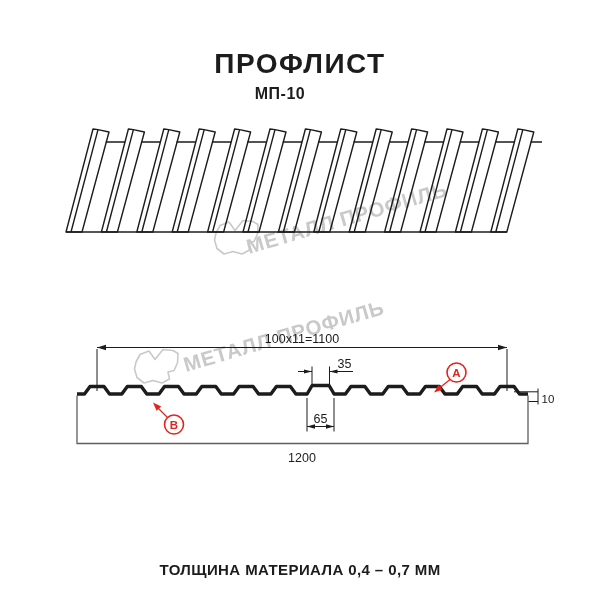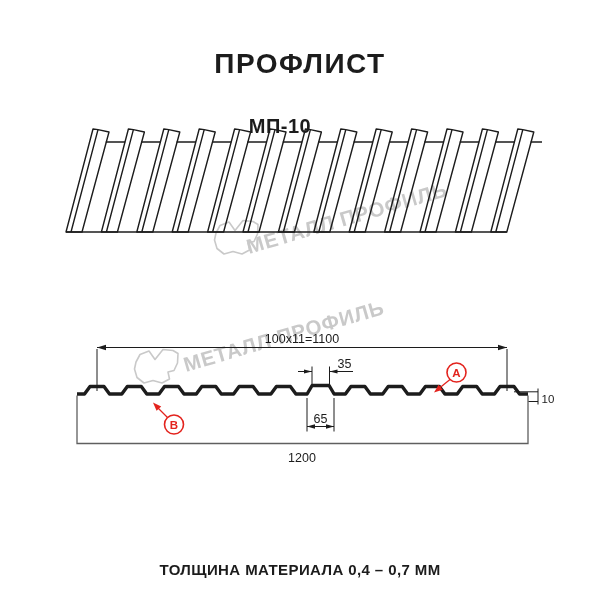--- a/index.html
+++ b/index.html
@@ -7,21 +7,21 @@
     position:relative;width:600px;height:600px;background:#ffffff;overflow:hidden;
     font-family:"Liberation Sans",sans-serif;
     border-radius:27px;
   }
   .title{
     position:absolute;top:50px;left:0;width:600px;text-align:center;
     font-size:28px;font-weight:800;letter-spacing:1.5px;color:var(--line);line-height:28px;
   }
   .subtitle{
     position:absolute;top:86px;left:0;width:560px;text-align:center;
-    font-size:20px;font-weight:600;letter-spacing:0.5px;color:var(--line);line-height:16px;margin-top:32px;
+    font-size:16px;font-weight:600;letter-spacing:0.5px;color:var(--line);line-height:16px;
   }
   .footer-note{
     position:absolute;top:561px;left:0;width:600px;text-align:center;
     font-size:15px;font-weight:700;letter-spacing:0.4px;color:var(--line);
   }
   svg{position:absolute;top:0;left:0;}
   .ln{stroke:var(--line);fill:none;}
   .profile-heavy{stroke:var(--line);stroke-width:3.4;fill:none;stroke-linejoin:round;}
   .sketch{stroke:var(--line);stroke-width:1.4;fill:none;stroke-linejoin:round;}
   .dimline{stroke:var(--line);stroke-width:1;fill:none;}

